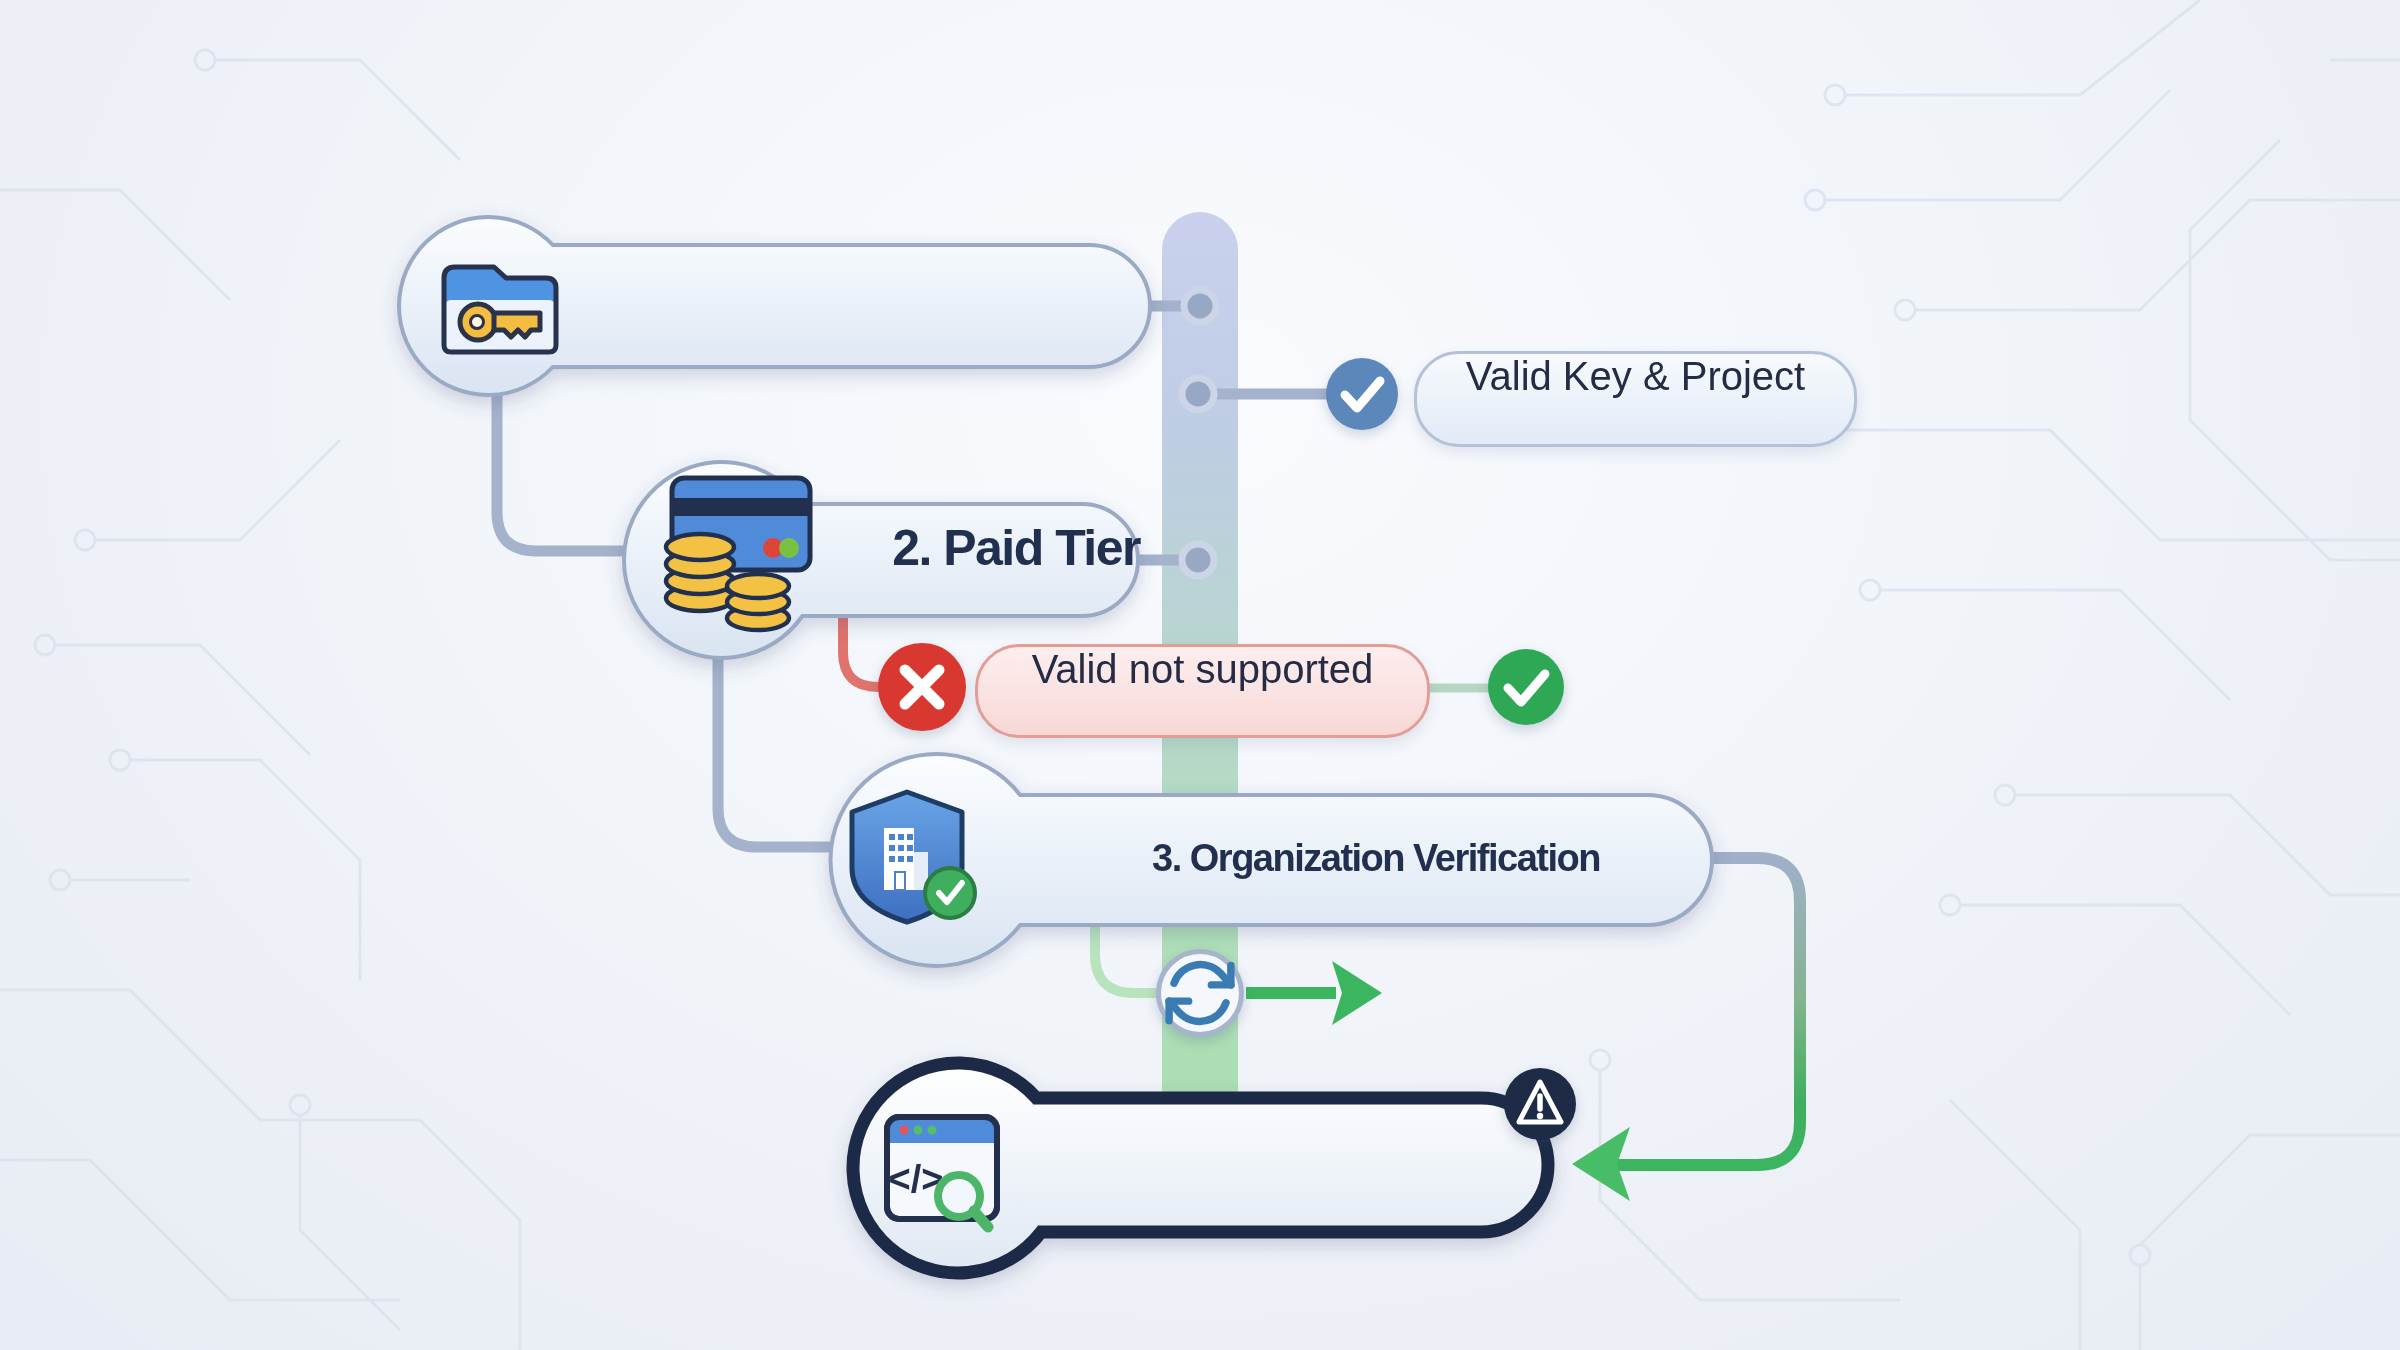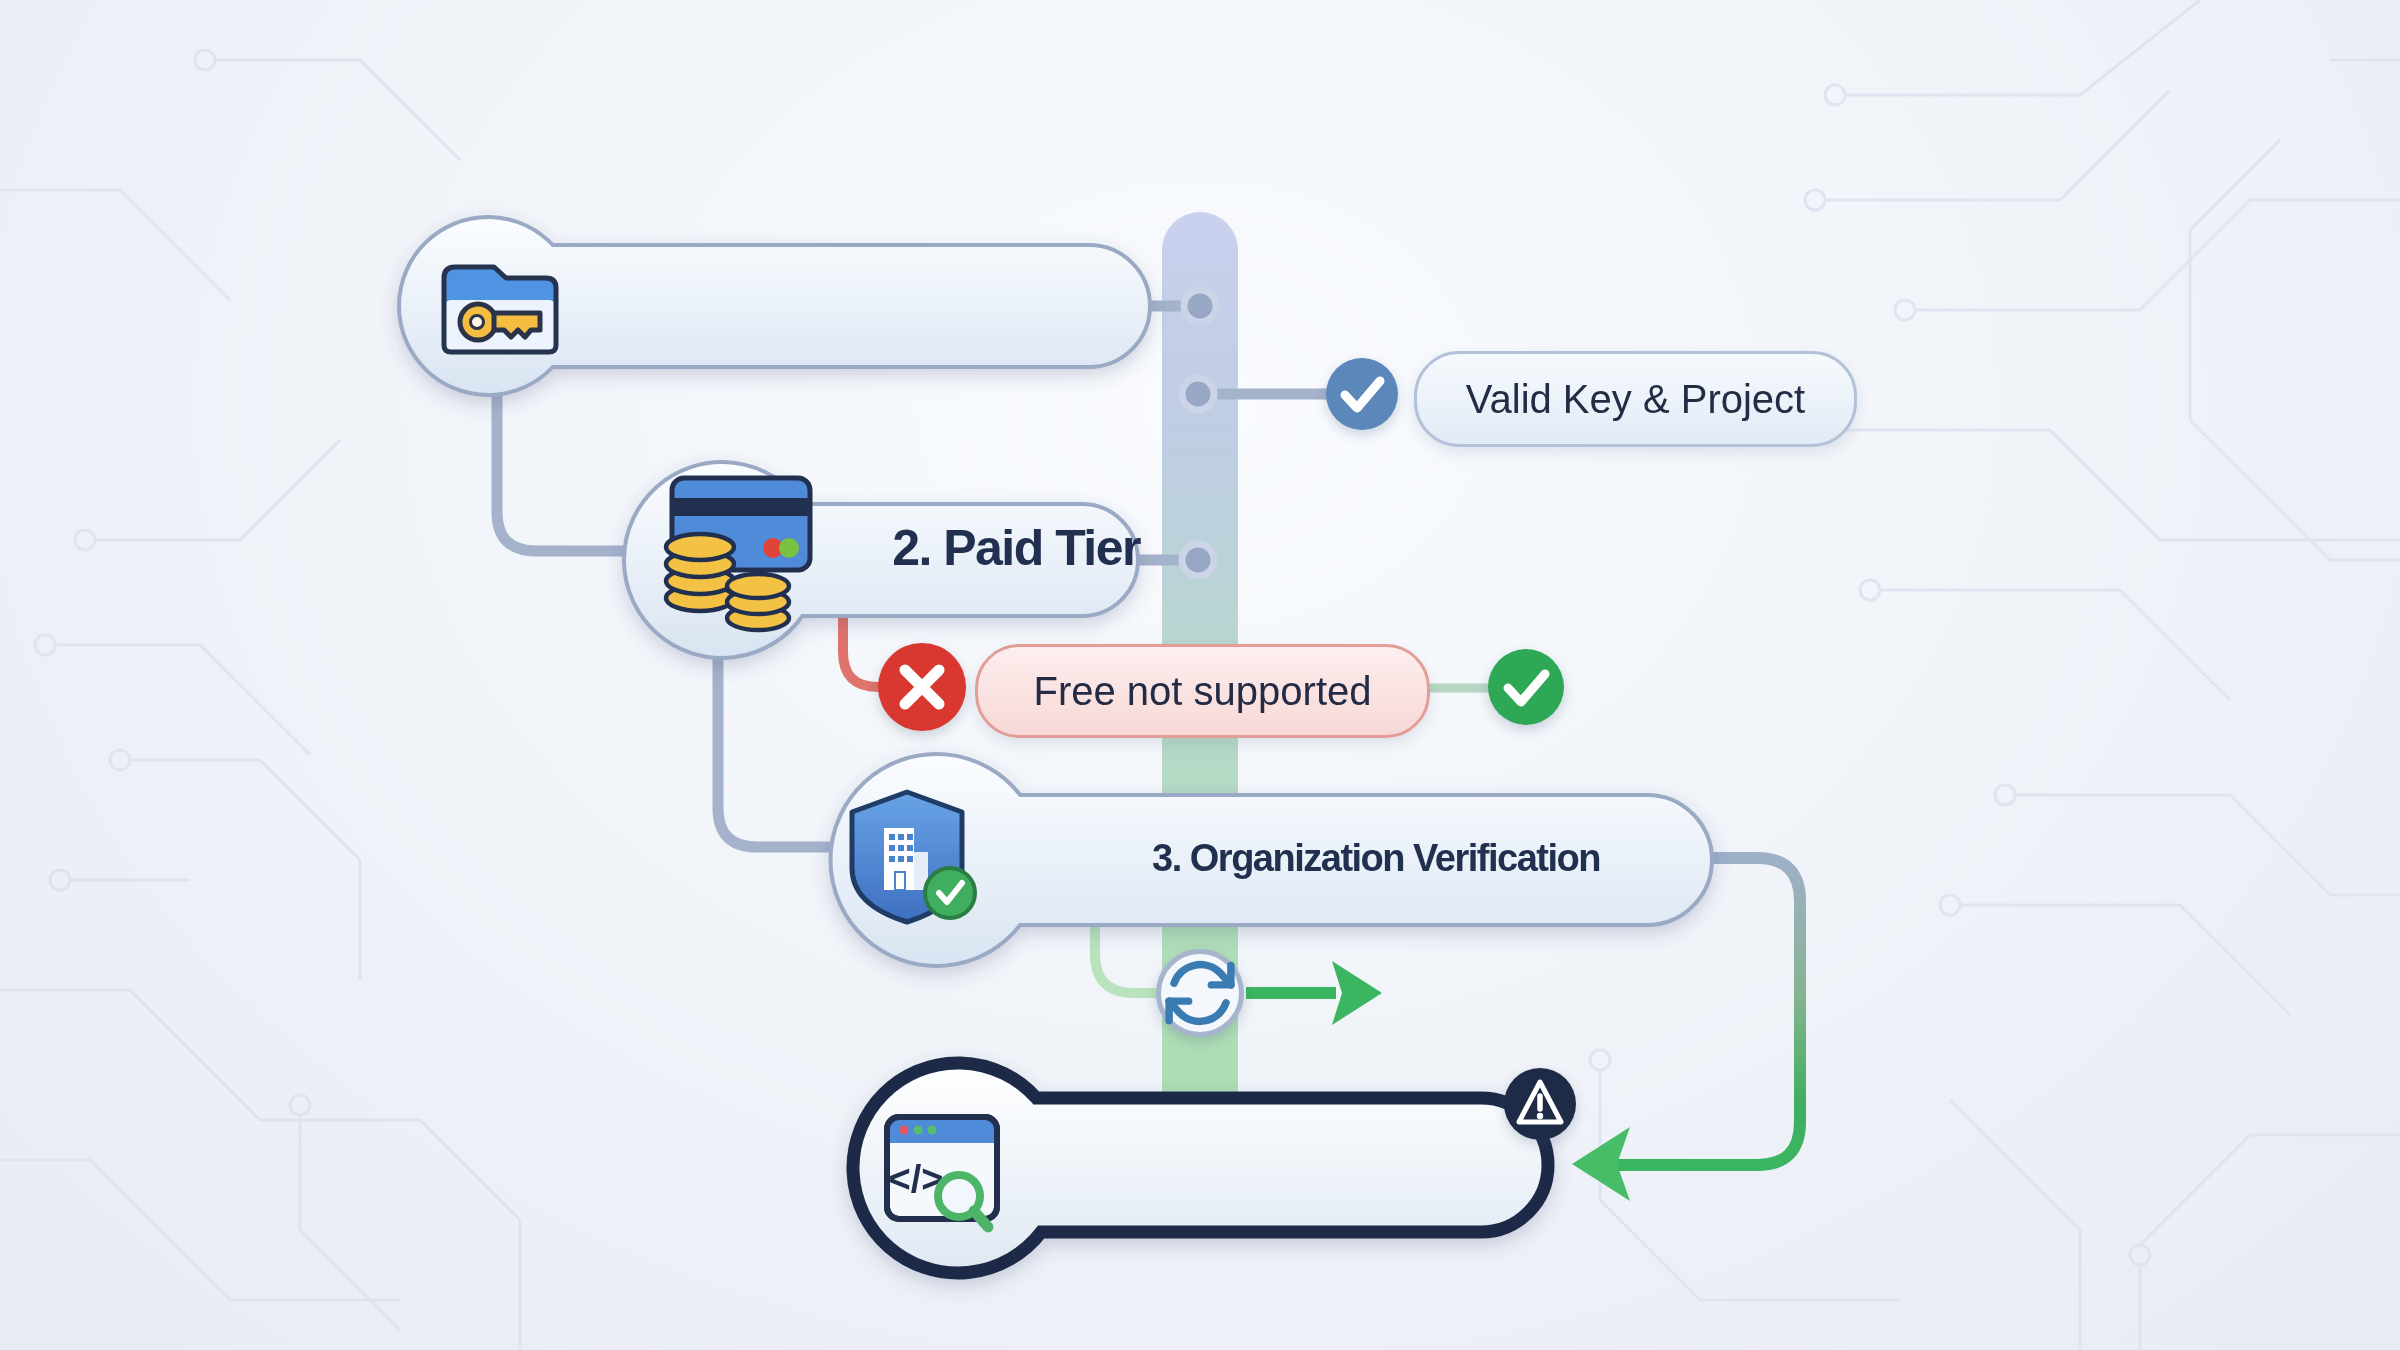--- a/index.html
+++ b/index.html
@@ -15,21 +15,21 @@
     border-radius:38px 38px 6px 6px;z-index:1;opacity:.92;
     background:linear-gradient(180deg,#c5cdec 0%,#bac9e2 24%,#b2d3ca 52%,#abdcb3 80%,#a6dbad 100%);}
   
   svg.conn{z-index:2;}
   
   svg.nodes{z-index:3;}
   
   .nlabel{position:absolute;transform:translateY(-50%);text-align:center;white-space:nowrap;
     font-weight:bold;font-size:50px;letter-spacing:-1.5px;color:#22304f;z-index:5;}
   
-  .badge{position:absolute;display:flex;align-items:center;justify-content:center;
+  .badge{position:absolute;display:flex;justify-content:center;
     white-space:nowrap;font-weight:500;font-size:40px;color:#232c44;z-index:4;
     box-shadow:0 6px 14px rgba(60,80,120,.12);}
   .badge.valid{left:1414px;top:351px;width:437px;height:90px;border-radius:45px;
     background:linear-gradient(180deg,#f7fafd,#e2eaf6);border:3px solid #b3c2d8;}
   .badge.free{left:975px;top:644px;width:449px;height:88px;border-radius:44px;
     background:linear-gradient(180deg,#fdeeee,#f7d8d6);border:3px solid #e29d96;}
   .badge.paid{left:1586px;top:646px;width:364px;height:84px;border-radius:42px;
     background:linear-gradient(180deg,#e7f6e5,#d3efd3);border:3px solid #a9d8ab;font-size:39px;}
   .badge.newkey{left:1390px;top:960px;width:306px;height:98px;border-radius:49px;
     background:linear-gradient(180deg,#e4f6e1,#d2efd1);border:3px solid #b4e1b4;}
@@ -242,16 +242,16 @@
       <path d="M36,14 L57,54 L15,54 Z" stroke="#fff" stroke-width="5" fill="none" stroke-linejoin="round"></path>
       <path d="M36,28 V41" stroke="#fff" stroke-width="5.5" stroke-linecap="round"></path>
       <circle cx="36" cy="48" r="3.2" fill="#fff"></circle>
     </svg>
   </div>
 
   <div class="badge valid">
     <span>Valid Key &amp; Project</span>
   </div>
   <div class="badge free">
-    <span>Free not supported</span>
+    <span>Valid not supported</span>
   </div>
 
 </div>
 
 </body></html>

